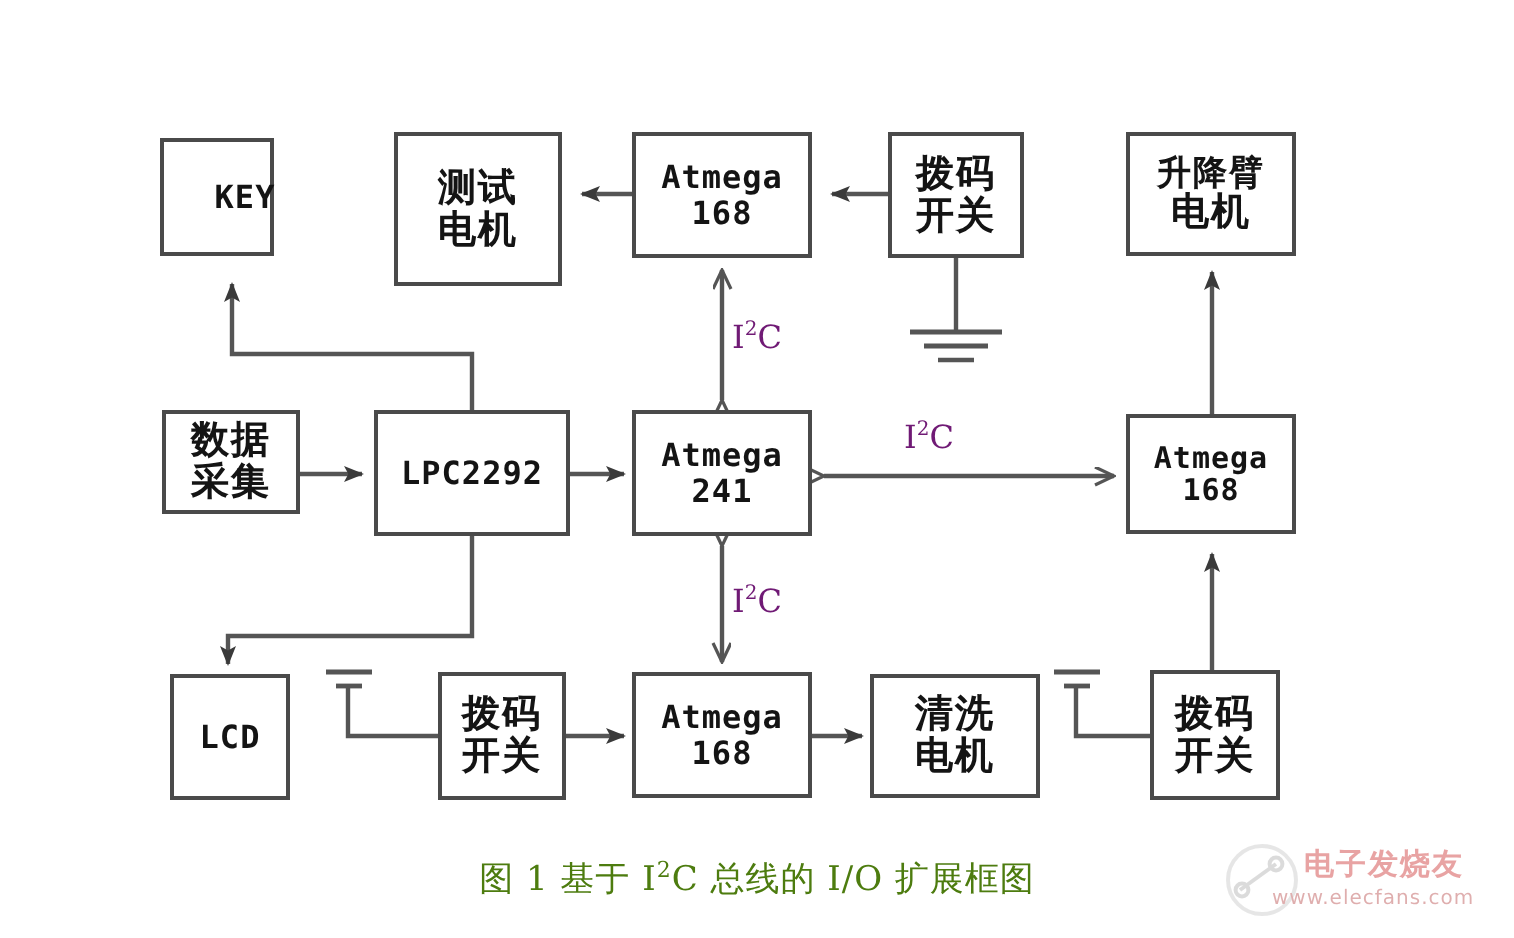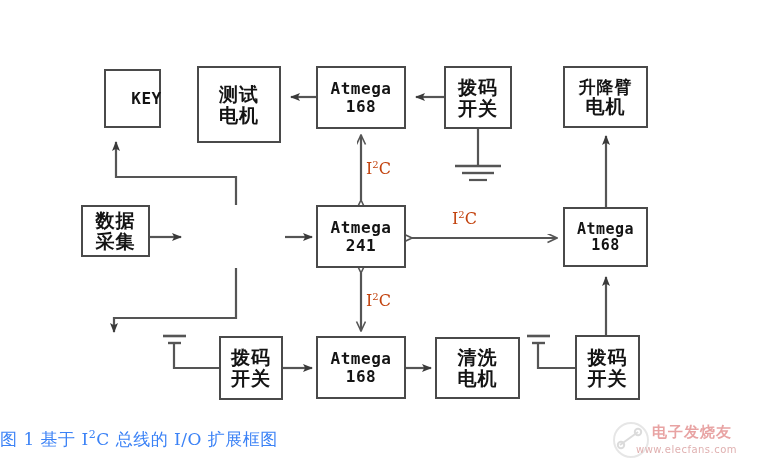--- a/index.html
+++ b/index.html
@@ -52,37 +52,37 @@
     font-family: "DejaVu Sans Mono", monospace;
     font-size: 16px;
     font-weight: 700;
     letter-spacing: 0.5px;
     color: #141414;
   }
   .edge-label {
     position: absolute;
     font-family: "DejaVu Serif", serif;
     font-size: 16px;
-    color: #c2410c;
+    color: #701a75;
     z-index: 4;
     white-space: nowrap;
   }
   .edge-label sup {
     font-size: 10px;
     vertical-align: super;
   }
   #figure-caption {
     position: absolute;
     left: 0;
     top: 428px;
     width: 757px;
-    text-align: left;
+    text-align: center;
     font-family: "DejaVu Serif", serif;
     font-size: 17px;
-    color: #3b82f6;
+    color: #4d7c0f;
     letter-spacing: 0.5px;
     z-index: 5;
   }
   #figure-caption sup {
     font-size: 11px;
     vertical-align: super;
   }
   #watermark {
     position: absolute;
     left: 612px;
@@ -197,21 +197,21 @@
       <line x1="527" y1="336" x2="550" y2="336" stroke="#555555" stroke-width="2.6"></line>
       <line x1="532" y1="343" x2="545" y2="343" stroke="#555555" stroke-width="2.4"></line>
       <path d="M538,343 L538,368 L575,368" fill="none" stroke="#555555" stroke-width="2.2"></path>
     </g>
 
     <g>
       <line x1="606" y1="335" x2="606" y2="277" stroke="#555555" stroke-width="2.2" marker-end="url(#arrowFilled)"></line>
     </g>
   </svg>
 
-  <div class="node" style="left:104px; top:69px; width:57px; height:59px;padding-left:28px;">
+  <div class="node" style="left:80px; top:69px; width:57px; height:59px;padding-left:28px;">
     <span class="line-mono">KEY</span>
   </div>
 
   <div class="node" style="left:197px; top:66px; width:84px; height:77px;">
     <span class="line-cn">测试</span>
     <span class="line-cn">电机</span>
   </div>
 
   <div class="node" style="left:316px; top:66px; width:90px; height:63px;">
     <span class="line-mono">Atmega</span>
@@ -226,31 +226,37 @@
   <div class="node" style="left:563px; top:66px; width:85px; height:62px;">
     <span class="line-cn" style="font-size:17px;">升降臂</span>
     <span class="line-cn">电机</span>
   </div>
 
   <div class="node" style="left:81px; top:205px; width:69px; height:52px;">
     <span class="line-cn">数据</span>
     <span class="line-cn">采集</span>
   </div>
 
+  <div class="node" style="left:187px; top:205px; width:98px; height:63px;">
+    <span class="line-mono">LPC2292</span>
+  </div>
 
   <div class="node" style="left:316px; top:205px; width:90px; height:63px;">
     <span class="line-mono">Atmega</span>
     <span class="line-mono">241</span>
   </div>
 
   <div class="node" style="left:563px; top:207px; width:85px; height:60px;">
     <span class="line-mono" style="font-size:15px;">Atmega</span>
     <span class="line-mono" style="font-size:15px;">168</span>
   </div>
 
+  <div class="node" style="left:85px; top:337px; width:60px; height:63px;">
+    <span class="line-mono">LCD</span>
+  </div>
 
   <div class="node" style="left:219px; top:336px; width:64px; height:64px;">
     <span class="line-cn">拨码</span>
     <span class="line-cn">开关</span>
   </div>
 
   <div class="node" style="left:316px; top:336px; width:90px; height:63px;">
     <span class="line-mono">Atmega</span>
     <span class="line-mono">168</span>
   </div>

